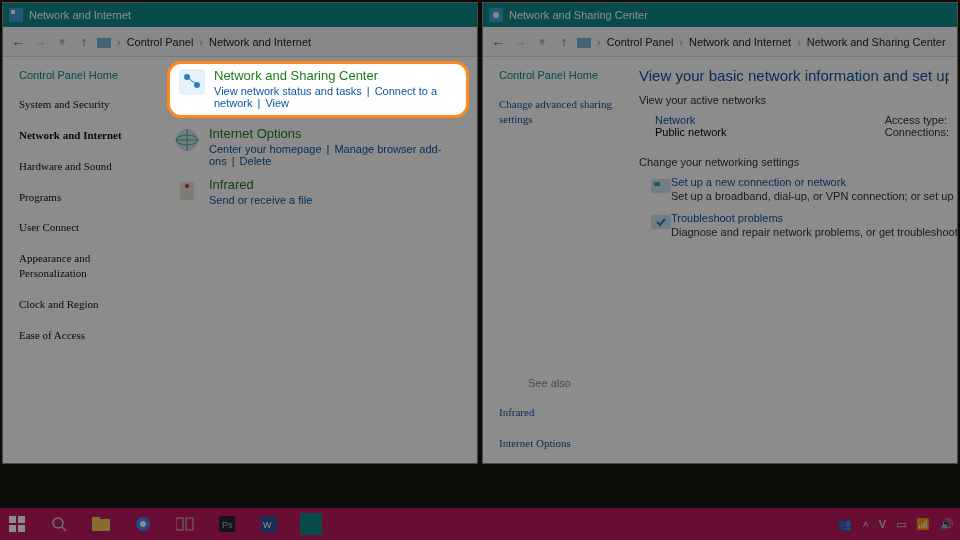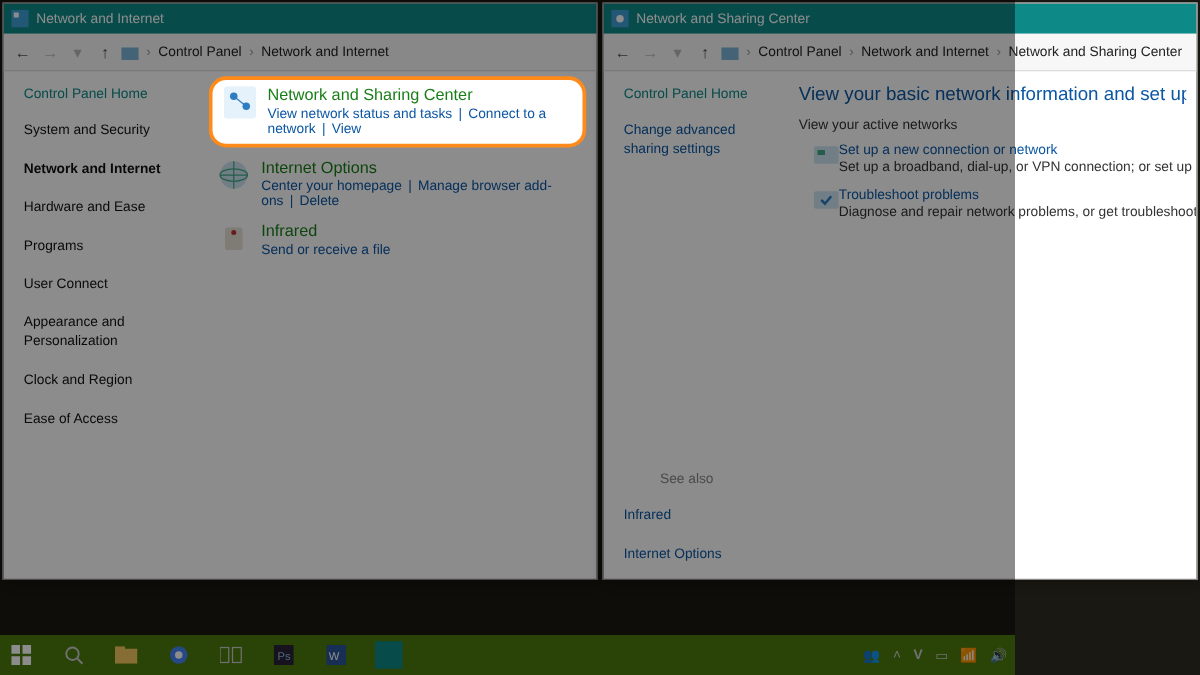--- a/index.html
+++ b/index.html
@@ -1,33 +1,33 @@
 <!DOCTYPE html>
 <html><head>
 <meta charset="utf-8">
 <style>
   * { box-sizing: border-box; margin: 0; padding: 0; font-family: "Segoe UI", Tahoma, sans-serif; }
   body { width: 960px; height: 540px; background: #1a1812; overflow: hidden; position: relative; }
   .overlay { position:absolute; inset:0; background: rgba(0,0,0,0.45); pointer-events:none; z-index:50; }
-  .desk { width:812px; height:540px; position:relative; }
+  .desk { width:960px; height:540px; position:relative; }
   .window { position:absolute; background:#fff; border:1px solid #888; display:flex; flex-direction:column; box-shadow:0 2px 8px rgba(0,0,0,.3); }
   .win-left { left:2px; top:2px; width:476px; height:462px; }
   .win-right { left:482px; top:2px; width:476px; height:462px; }
   .titlebar { height:24px; background:#0d8a87; color:#fff; display:flex; align-items:center; padding:0 6px; font-size:11px; gap:6px; }
   .titlebar svg { flex:none; }
   .toolbar { height:30px; background:#f7f7f7; border-bottom:1px solid #ddd; display:flex; align-items:center; padding:0 6px; font-size:11px; gap:4px; color:#333; }
   .nav-arrow { width:18px; height:18px; display:inline-flex; align-items:center; justify-content:center; color:#555; font-size:13px; }
   .nav-arrow.dis { color:#bbb; }
   .crumb { color:#222; }
   .crumb-sep { color:#999; padding:0 2px; }
   .crumb-link { color:#222; }
   .body { flex:1; display:flex; overflow:hidden;justify-content:center; }
   .sidebar { width:164px; padding:12px 14px 10px 16px; font-size:11px; color:#111; }
   .sb-head { color:#0d8a87; margin-bottom:8px; font-size:11px; }
-  .sb-item { margin:16px 0; line-height:1.35; }
+  .sb-item { margin:16px 0; line-height:1.35;font-family:Liberation Serif, serif; }
   .sb-item.active { font-weight:700; }
   .sb-sec2 { margin-top:20px; }
   .sb-sec2 .sb-head2 { color:#888; font-size:11px; margin-bottom:6px;margin-left:29px; }
   .main { flex:1; padding:10px 8px 10px 6px; font-size:11px; overflow:hidden; }
   .item-row { display:flex; gap:8px; margin-bottom:10px; }
   .item-icon { width:28px; height:28px; flex:none; display:flex; align-items:center; justify-content:center; }
   .item-text h3 { color:#1a7e18; font-size:13px; font-weight:400; margin-bottom:2px; }
   .item-links { color:#0b57a4; font-size:11px; }
   .item-links span { color:#0b57a4; }
   .pipe { color:#bbb; padding:0 5px; }
@@ -36,21 +36,21 @@
   .h1-right { color:#0b57a4; font-size:15px; margin-bottom:10px; white-space:nowrap; overflow:hidden; }
   .sect-label { color:#333; font-size:11px; margin-bottom:6px; }
   .net-block { display:flex; gap:30px; margin:8px 0 18px 16px; }
   .net-left { font-size:11px; }
   .net-left .nname { color:#0b57a4; }
   .net-right { font-size:11px; color:#333; }
   .chg-row { display:flex; gap:0; margin:8px 0 10px 12px; }
   .chg-icon { width:20px; height:20px; flex:none; }
   .chg-text .tlink { color:#0b57a4; font-size:11px; }
   .chg-text .tdesc { color:#333; font-size:11px; margin-top:2px; white-space:nowrap; overflow:hidden; }
-  .taskbar { position:absolute; left:0; right:0; bottom:0; height:32px; background:#4d7c0f; display:flex; align-items:center; padding:0 6px; gap:20px; color:#ccc;justify-content:space-between; }
+  .taskbar { position:absolute; left:0; right:0; bottom:0; height:32px; background:#be185d; display:flex; align-items:center; padding:0 6px; gap:20px; color:#ccc;justify-content:space-between; }
   .tb-icon { width:22px; height:22px; display:flex; align-items:center; justify-content:center; }
   .tb-right { margin-left:auto; display:flex; gap:10px; align-items:center; color:#ccc; font-size:11px; }
 </style>
 </head>
 <body>
 
 <div class="desk">
 
   <div class="window win-left">
     <div class="titlebar">
@@ -71,21 +71,21 @@
       <span class="crumb-sep">›</span>
       <span class="crumb crumb-link">Control Panel</span>
       <span class="crumb-sep">›</span>
       <span class="crumb crumb-link">Network and Internet</span>
     </div>
     <div class="body">
       <div class="sidebar">
         <div class="sb-head">Control Panel Home</div>
         <div class="sb-item">System and Security</div>
         <div class="sb-item active">Network and Internet</div>
-        <div class="sb-item">Hardware and Ease</div>
+        <div class="sb-item">Hardware and Sound</div>
         <div class="sb-item">Programs</div>
         <div class="sb-item">User Connect</div>
         <div class="sb-item">Appearance and Personalization</div>
         <div class="sb-item">Clock and Region</div>
         <div class="sb-item">Ease of Access</div>
       </div>
       <div class="main">
 
         <div class="hl-box">
           <div class="item-icon">
@@ -169,20 +169,31 @@
         <div class="sb-sec2" style="margin-top:250px">
           <div class="sb-head2">See also</div>
           <div class="sb-item" style="color:#0b57a4">Infrared</div>
           <div class="sb-item" style="color:#0b57a4">Internet Options</div>
 
         </div>
       </div>
       <div class="main">
         <div class="h1-right">View your basic network information and set up connec</div>
         <div class="sect-label">View your active networks</div>
+        <div class="net-block">
+          <div class="net-left">
+            <div class="nname">Network</div>
+            <div>Public network</div>
+          </div>
+          <div class="net-right" style="margin-left:auto">
+            <div>Access type:</div>
+            <div>Connections:</div>
+          </div>
+        </div>
+        <div class="sect-label">Change your networking settings</div>
         <div class="chg-row">
           <div class="chg-icon"><svg width="20" height="20">
                 <rect width="20" height="14" y="3" fill="#cfe6f5" rx="2"></rect>
                 <rect x="3" y="6" width="6" height="4" fill="#4a8"></rect>
               </svg></div>
           <div class="chg-text">
             <div class="tlink">Set up a new connection or network</div>
             <div class="tdesc">Set up a broadband, dial-up, or VPN connection; or set up a ro</div>
           </div>
         </div>

